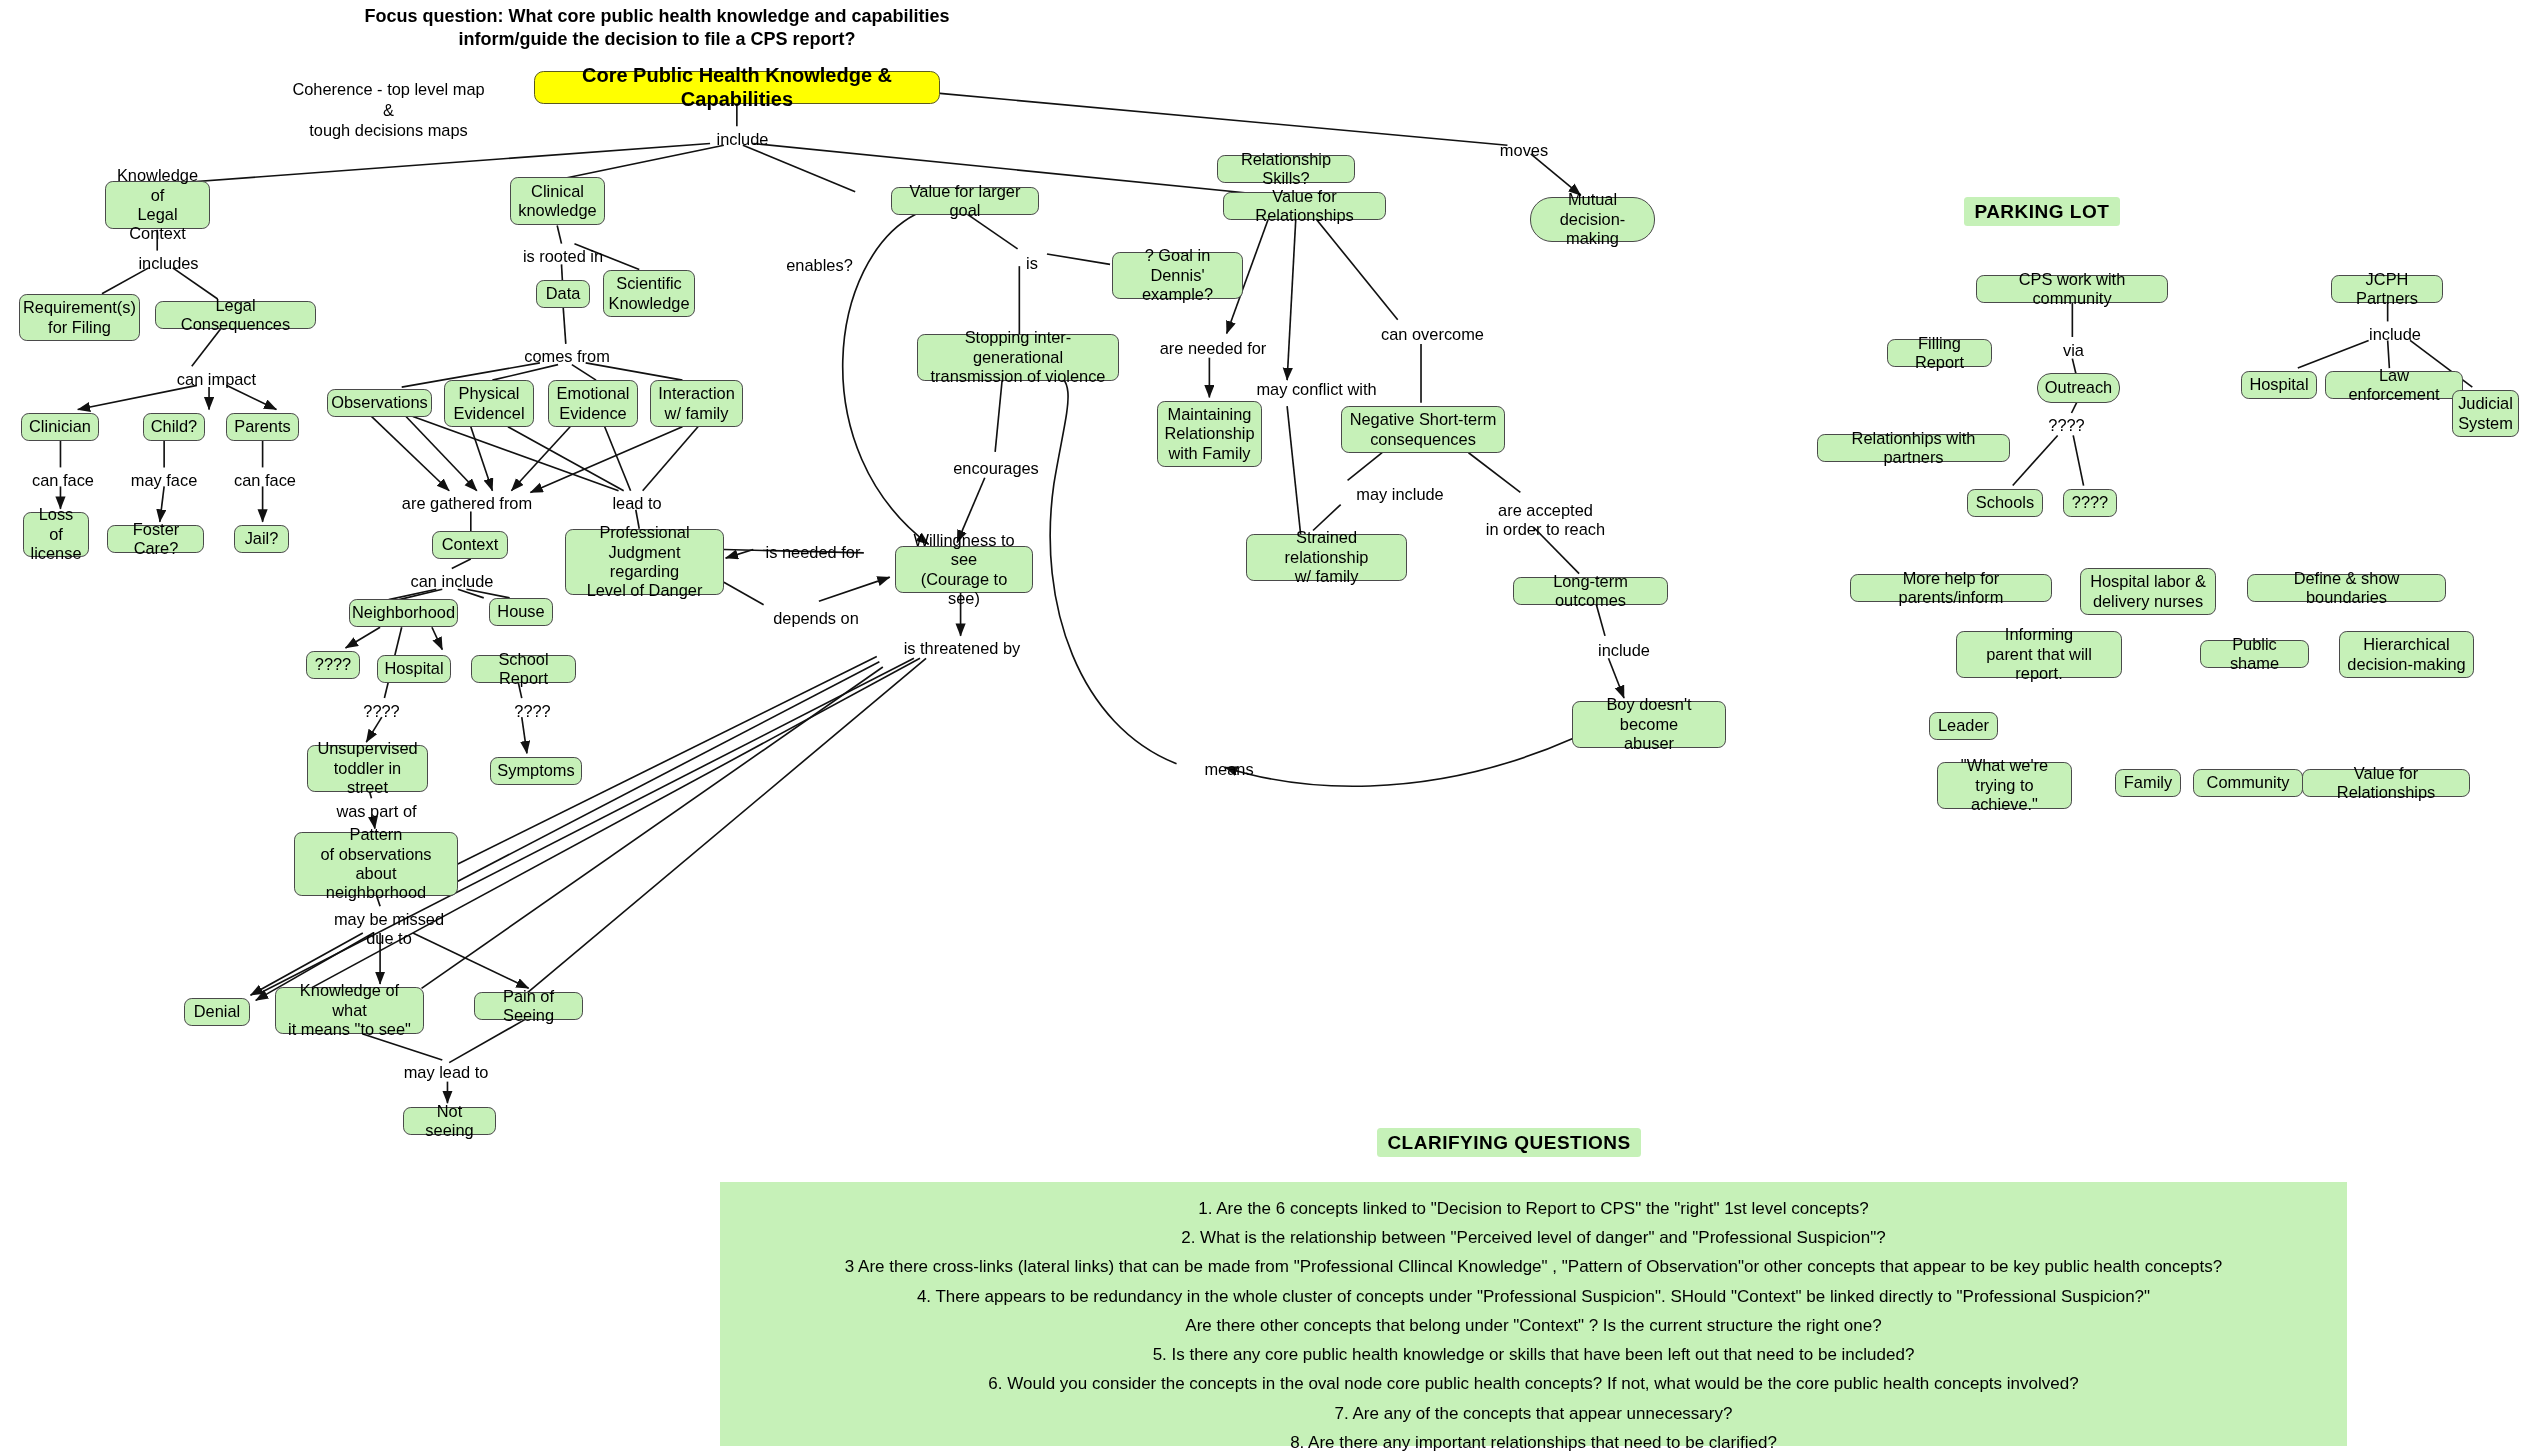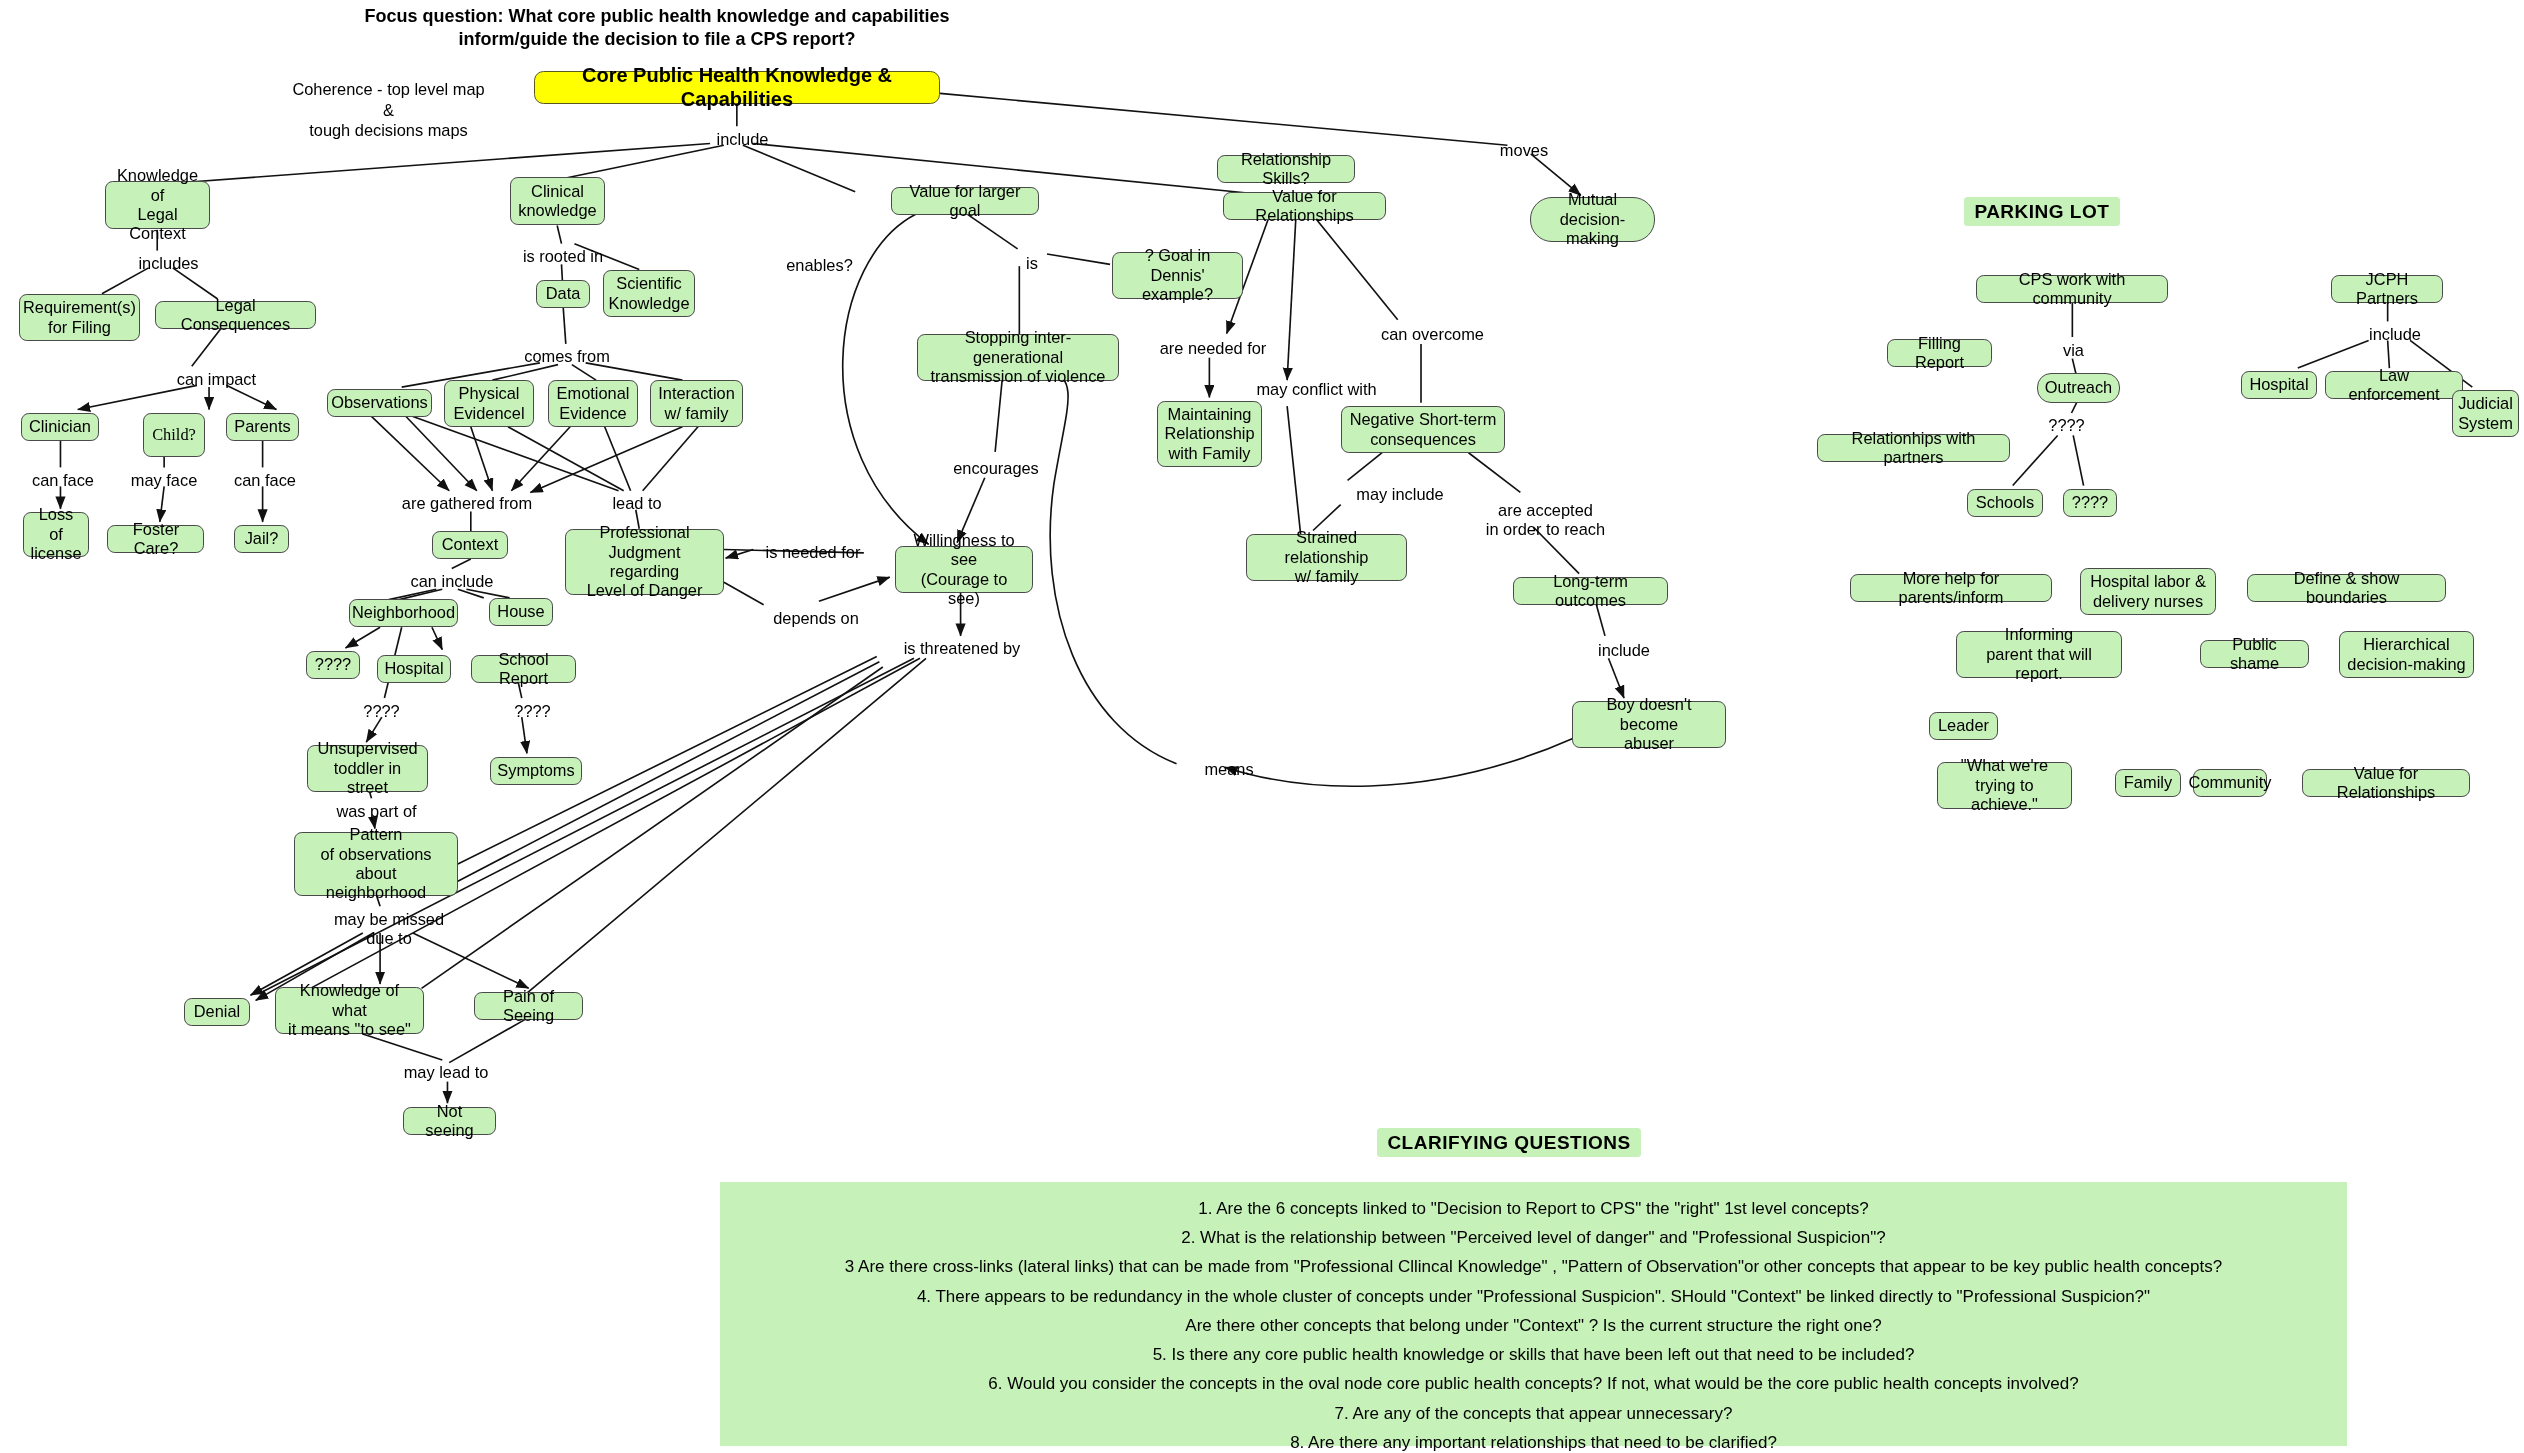--- a/index.html
+++ b/index.html
@@ -262,21 +262,21 @@
 knowledge</div>
       <div class="node" style="left: 891px; top: 187px; width: 148px; height: 28px;">Value for larger goal</div>
       <div class="node" style="left: 1223px; top: 192px; width: 163px; height: 28px;">Value for Relationships</div>
       <div class="node" style="left: 1217px; top: 155px; width: 138px; height: 28px;">Relationship Skills?</div>
       <div class="node" style="left: 1530px; top: 197px; width: 125px; height: 45px; border-radius: 22px;">Mutual
 decision-making</div>
       <div class="node" style="left: 19px; top: 294px; width: 121px; height: 47px;">Requirement(s)
 for Filing</div>
       <div class="node" style="left: 155px; top: 301px; width: 161px; height: 28px;">Legal Consequences</div>
       <div class="node" style="left: 21px; top: 413px; width: 78px; height: 28px;">Clinician</div>
-      <div class="node" style="left: 143px; top: 413px; width: 62px; height: 44px; font-family: Liberation Serif, serif;">Child?</div>
+      <div class="node" style="left: 143px; top: 413px; width: 62px; height: 28px;">Child?</div>
       <div class="node" style="left: 226px; top: 413px; width: 73px; height: 28px;">Parents</div>
       <div class="node" style="left: 23px; top: 512px; width: 66px; height: 45px;">Loss of
 license</div>
       <div class="node" style="left: 107px; top: 525px; width: 97px; height: 28px; padding-left: 8px;">Foster Care?</div>
       <div class="node" style="left: 234px; top: 525px; width: 55px; height: 28px;">Jail?</div>
       <div class="node" style="left: 536px; top: 280px; width: 54px; height: 28px;">Data</div>
       <div class="node" style="left: 603px; top: 270px; width: 92px; height: 47px;">Scientific
 Knowledge</div>
       <div class="node" style="left: 327px; top: 389px; width: 105px; height: 28px;">Observations</div>
       <div class="node" style="left: 444px; top: 380px; width: 90px; height: 47px;">Physical
@@ -338,21 +338,21 @@
       <div class="node" style="left: 2247px; top: 574px; width: 199px; height: 28px;">Define &amp; show boundaries</div>
       <div class="node" style="left: 1956px; top: 631px; width: 166px; height: 47px;">Informing
 parent that will report.</div>
       <div class="node" style="left: 2200px; top: 640px; width: 109px; height: 28px;">Public shame</div>
       <div class="node" style="left: 2339px; top: 631px; width: 135px; height: 47px;">Hierarchical
 decision-making</div>
       <div class="node" style="left: 1929px; top: 712px; width: 69px; height: 28px;">Leader</div>
       <div class="node" style="left: 1937px; top: 762px; width: 135px; height: 47px;">"What we're
 trying to achieve."</div>
       <div class="node" style="left: 2115px; top: 769px; width: 66px; height: 28px;">Family</div>
-      <div class="node" style="left: 2193px; top: 769px; width: 74px; height: 28px;">Community</div>
+      <div class="node" style="left: 2193px; top: 769px; width: 110px; height: 28px;">Community</div>
       <div class="node" style="left: 2302px; top: 769px; width: 168px; height: 28px;">Value for Relationships</div>
     </div>
   <div id="labels-layer">
       <div class="linklabel" style="left: 708px; top: 130px; width: 69px;">include</div>
       <div class="linklabel" style="left: 1493px; top: 141px; width: 62px;">moves</div>
       <div class="linklabel" style="left: 132px; top: 254px; width: 73px;">includes</div>
       <div class="linklabel" style="left: 513px; top: 247px; width: 100px;">is rooted in</div>
       <div class="linklabel" style="left: 169px; top: 370px; width: 95px;">can impact</div>
       <div class="linklabel" style="left: 517px; top: 347px; width: 100px;">comes from</div>
       <div class="linklabel" style="left: 779px; top: 256px; width: 81px;">enables?</div>

